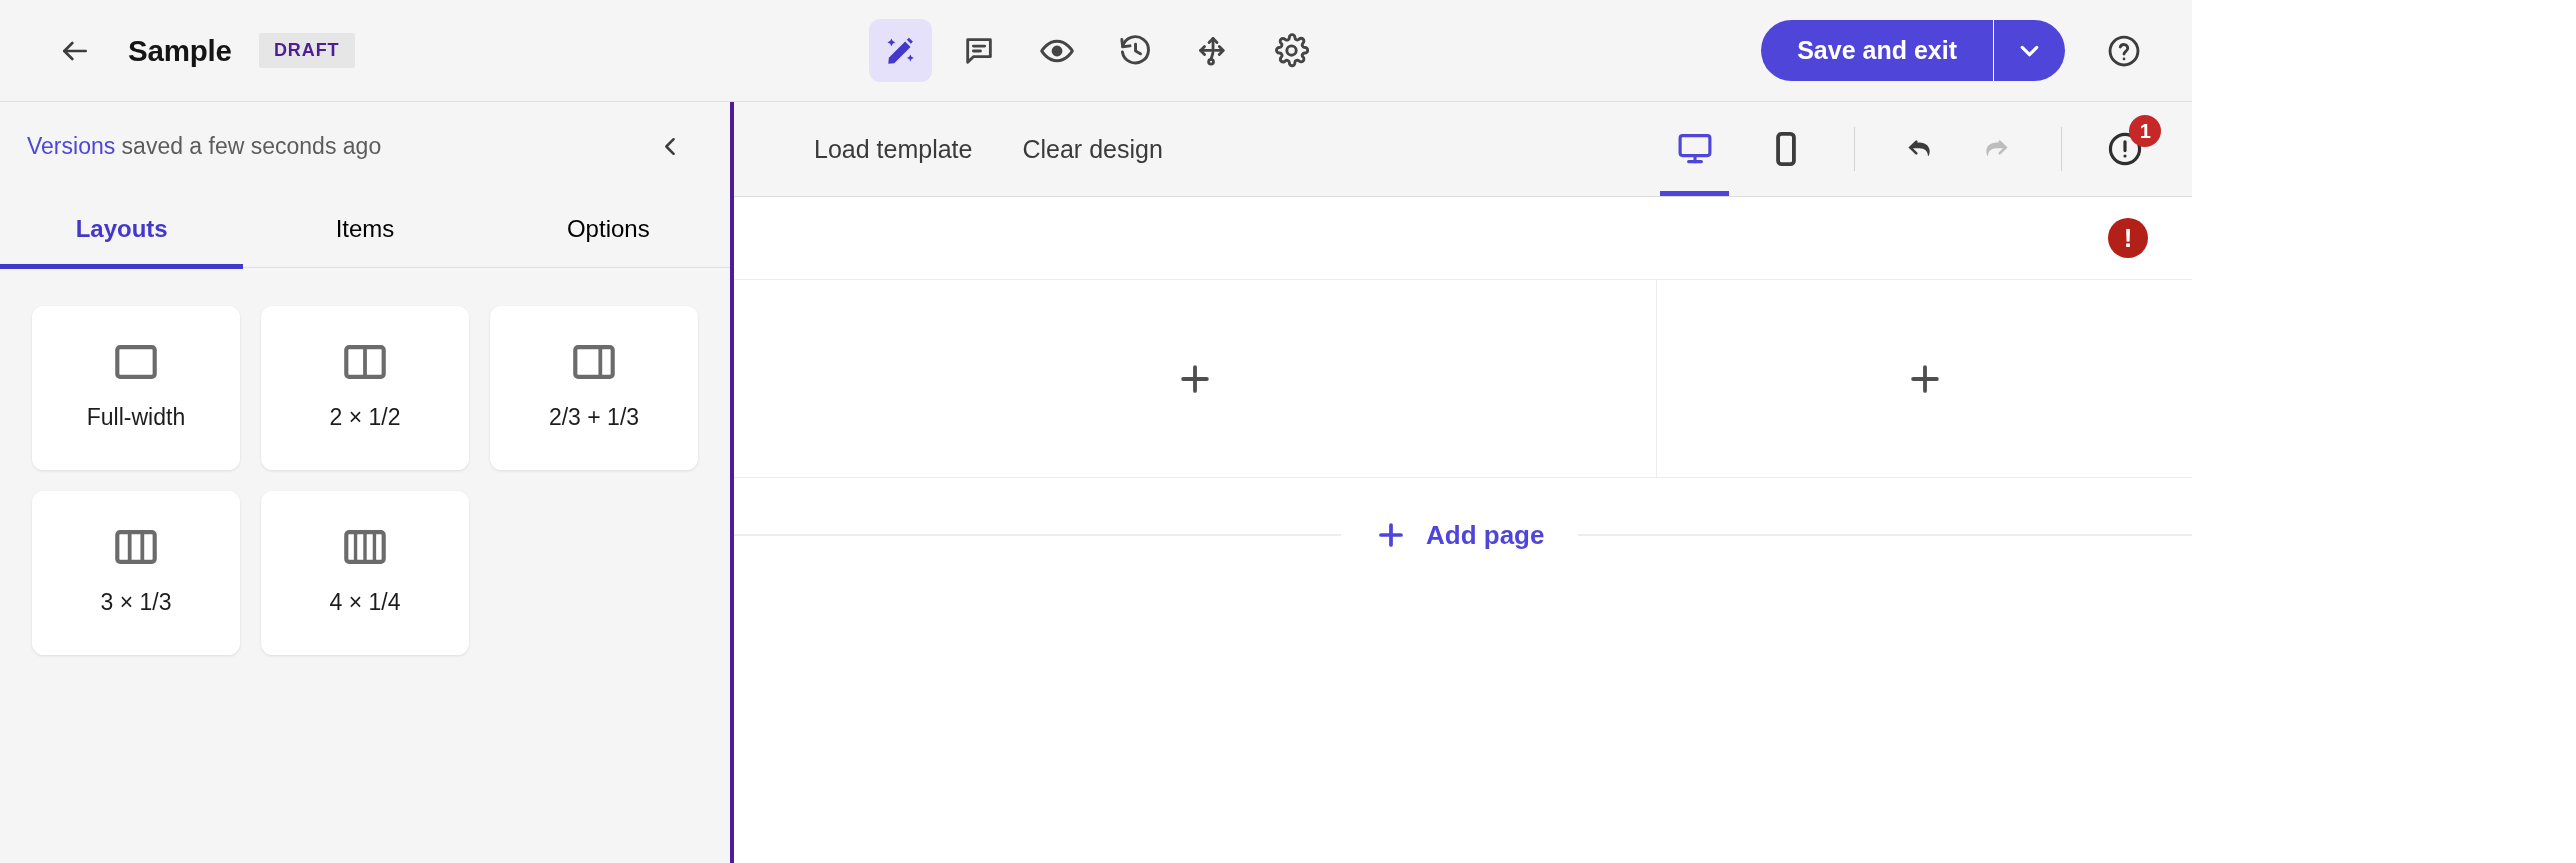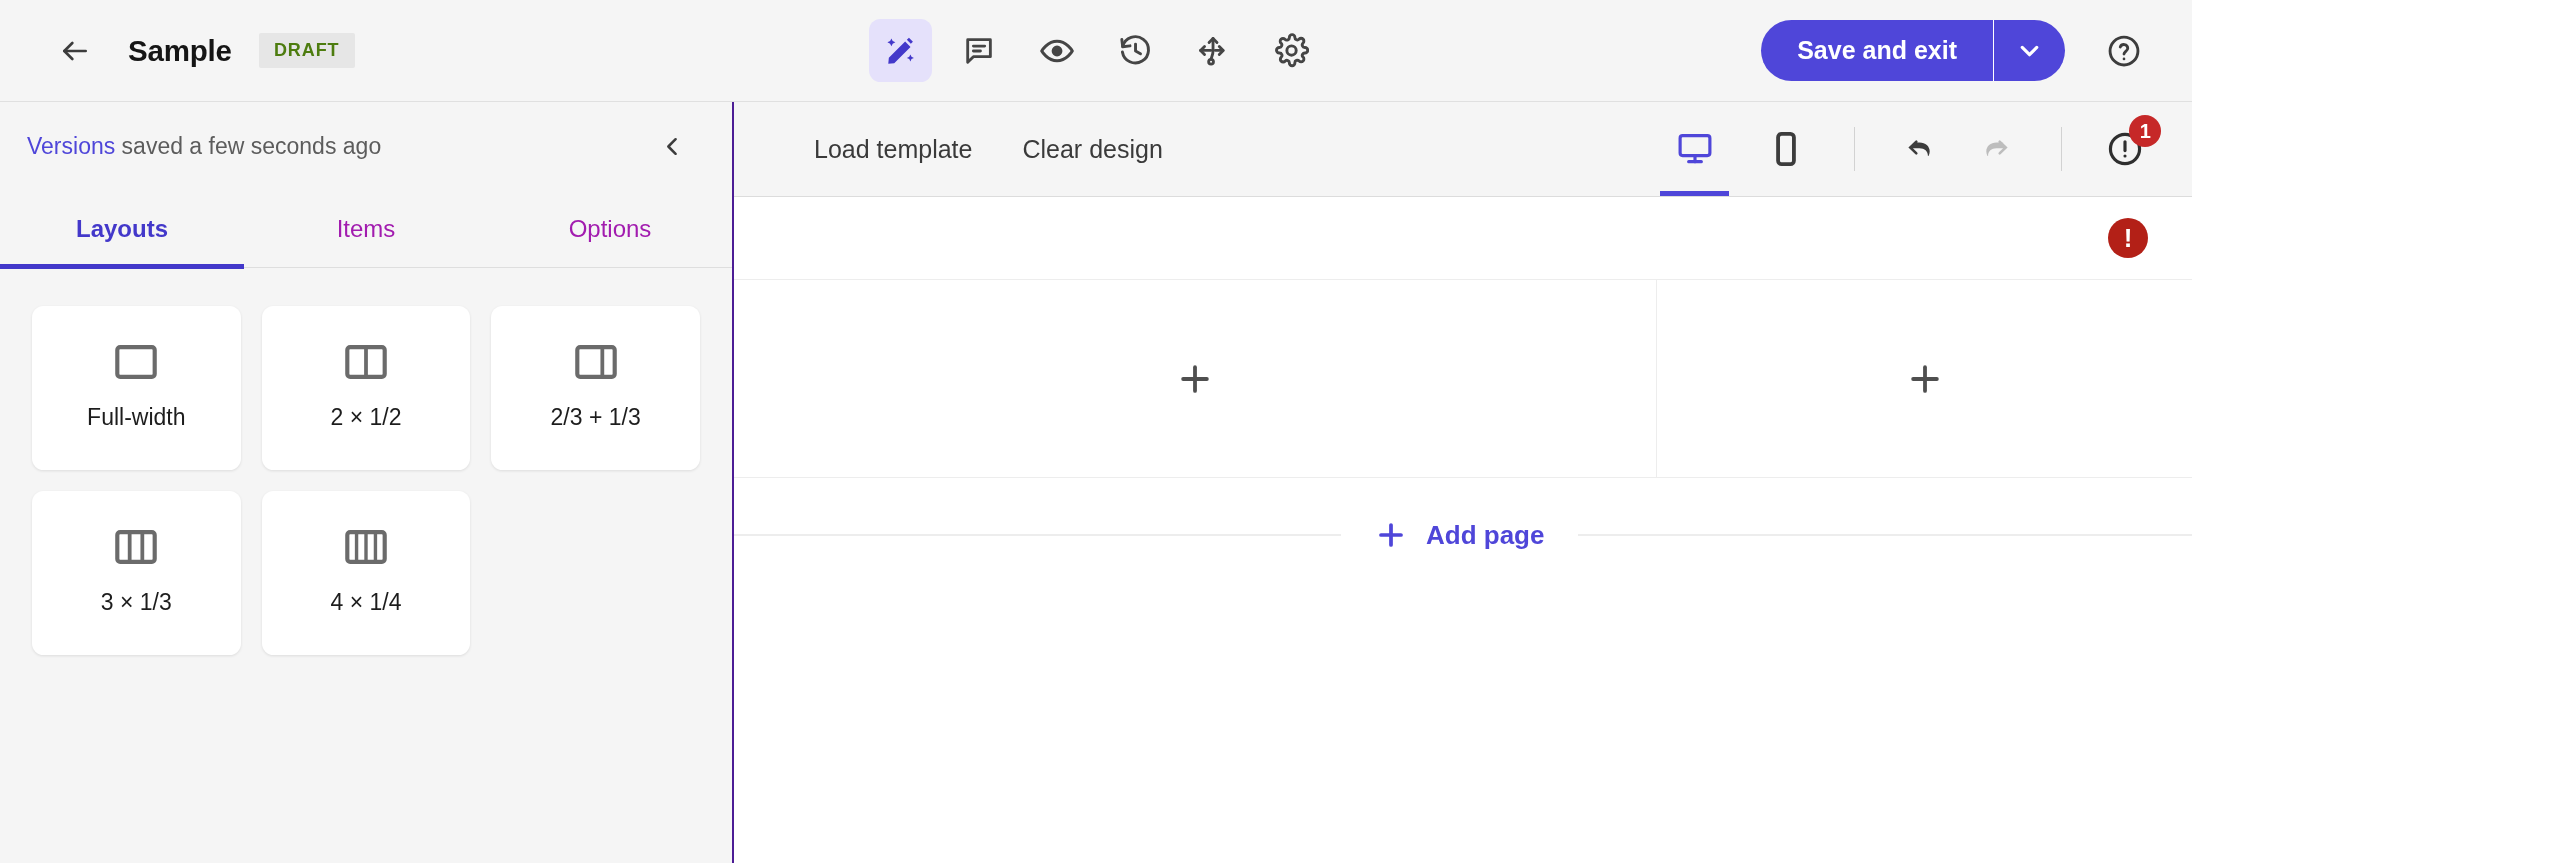--- a/index.html
+++ b/index.html
@@ -24,21 +24,21 @@
     width: 53px; height: 53px;
     display: flex; align-items: center; justify-content: center;
     border-radius: 7.6px; cursor: pointer; background: transparent; border: none;
   }
   .back-arrow { color: #3c3c3c; }
   .doc-title {
     font-size: 29.5px; font-weight: 700; color: #151515;
     letter-spacing: -0.2px; white-space: nowrap;
   }
   .draft-badge {
-    background: #e6e6e6; color: #4d7c0f;
+    background: #e6e6e6; color: #4c1d95;
     font-size: 18px; font-weight: 700; letter-spacing: 0.9px;
     padding: 6.7px 15.2px; border-radius: 2px; white-space: nowrap;
   }
 
   .header-center {
     position: absolute; left: 50%; transform: translateX(-50%);
     display: flex; align-items: center; gap: 15.2px;
   }
   .tool-btn {
     width: 63px; height: 63px; border-radius: 11.4px;
@@ -74,42 +74,42 @@
     cursor: pointer; background: transparent; border: none; color: #3c3c3c;
   }
 
   
   .body { flex: 1; display: flex; min-height: 0; }
 
   
   .sidebar {
     width: 734px; flex: 0 0 734px;
     background: #f5f5f5;
-    border-right: 2px solid #4c1d95;
+    border-right: 4px solid #4c1d95;
     display: flex; flex-direction: column;
   }
   .versions-bar {
     height: 88px; flex: 0 0 88px;
     display: flex; align-items: center;
     padding: 0 36px 0 27px;
   }
   .versions-text { font-size: 23px; color: #5c5c5c; white-space: nowrap; }
   .versions-link { color: #4f46d9; cursor: pointer; }
   .collapse-btn {
     margin-left: auto; width: 48px; height: 48px;
     display: flex; align-items: center; justify-content: center;
     cursor: pointer; background: transparent; border: none; color: #3c3c3c;
   }
   .tabs {
     display: flex; height: 78px; flex: 0 0 78px;
     border-bottom: 1.9px solid #dedede;
   }
   .tab {
     flex: 1; display: flex; align-items: center; justify-content: center;
-    font-size: 24px; color: #a21caf; cursor: pointer;
+    font-size: 24px; color: #000000; cursor: pointer;
     background: transparent; border: none;
     position: relative;
   }
   .tab.active { color: #4338ca; font-weight: 700; }
   .tab.active::after {
     content: ""; position: absolute; left: 0; right: 0; bottom: -1.9px;
     height: 4.8px; background: #4338ca;
   }
   .layout-grid {
     padding: 38px 32px; display: grid;

